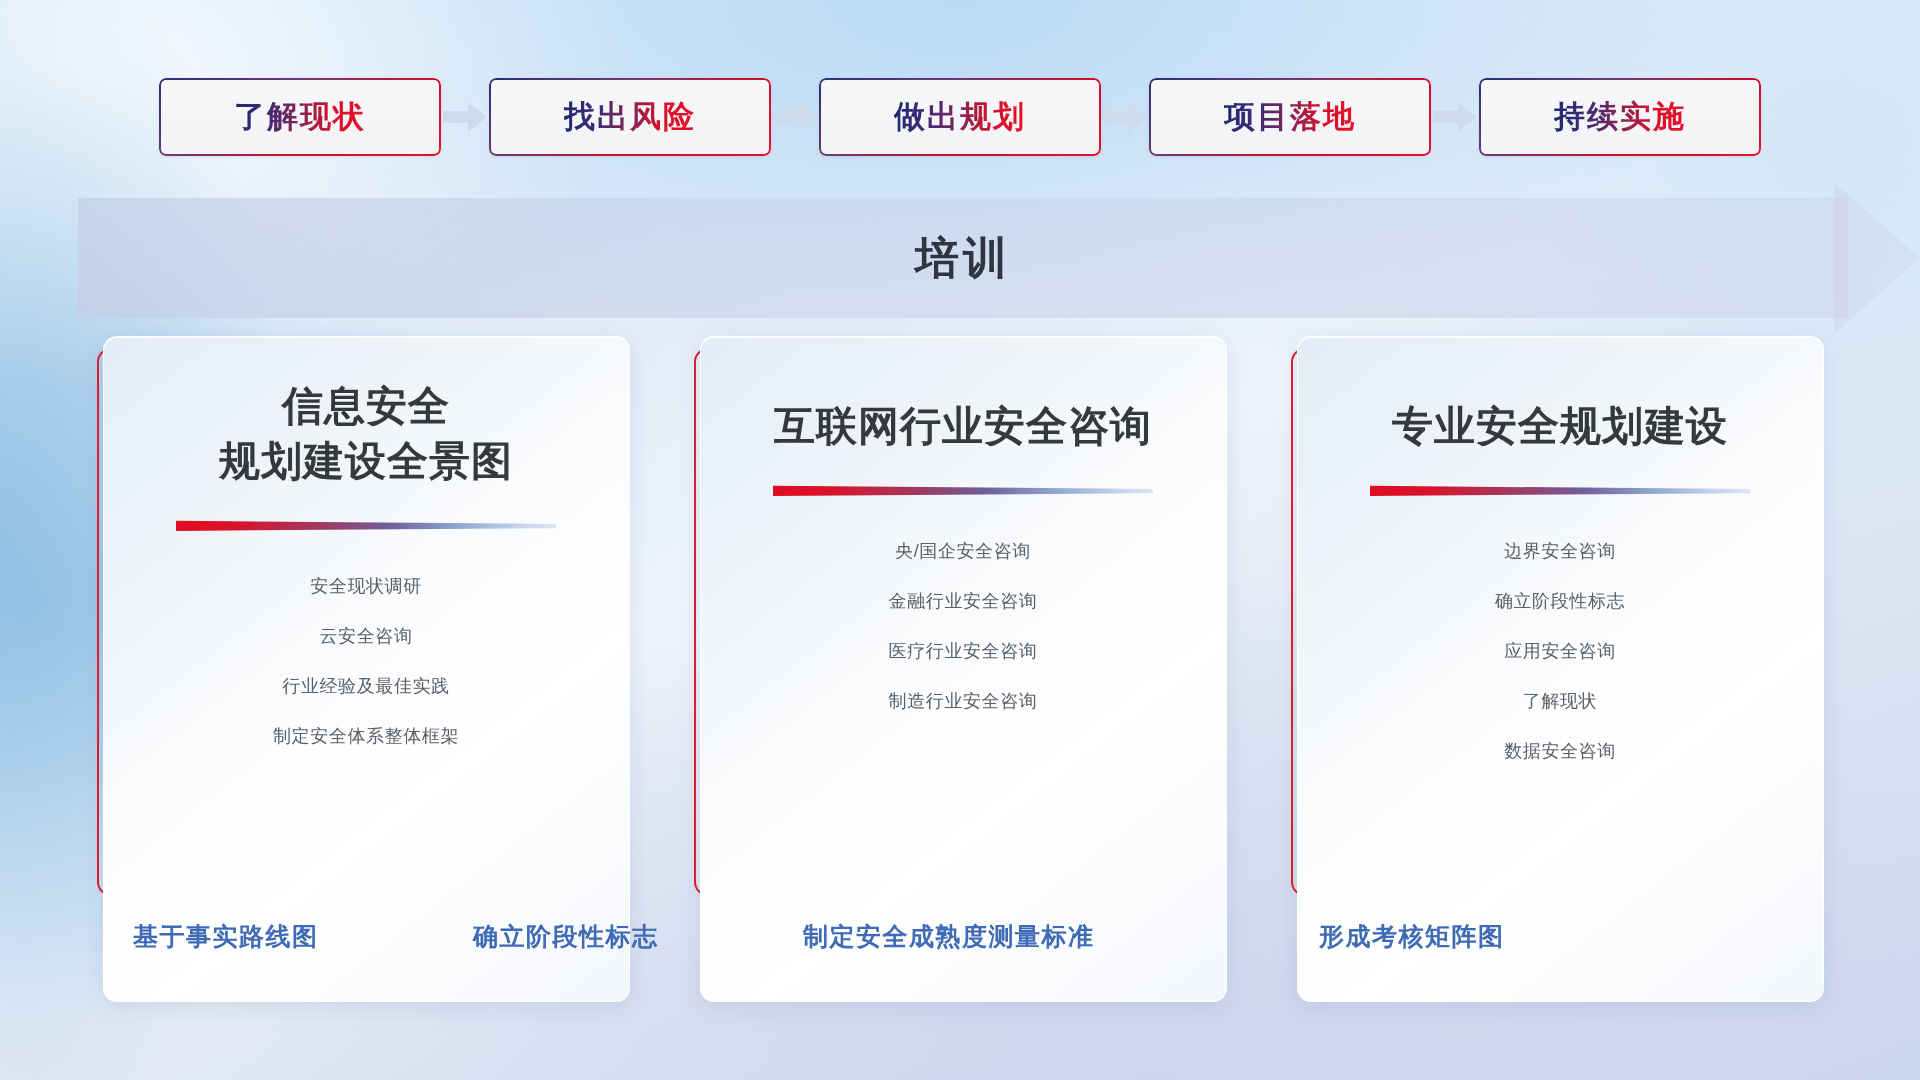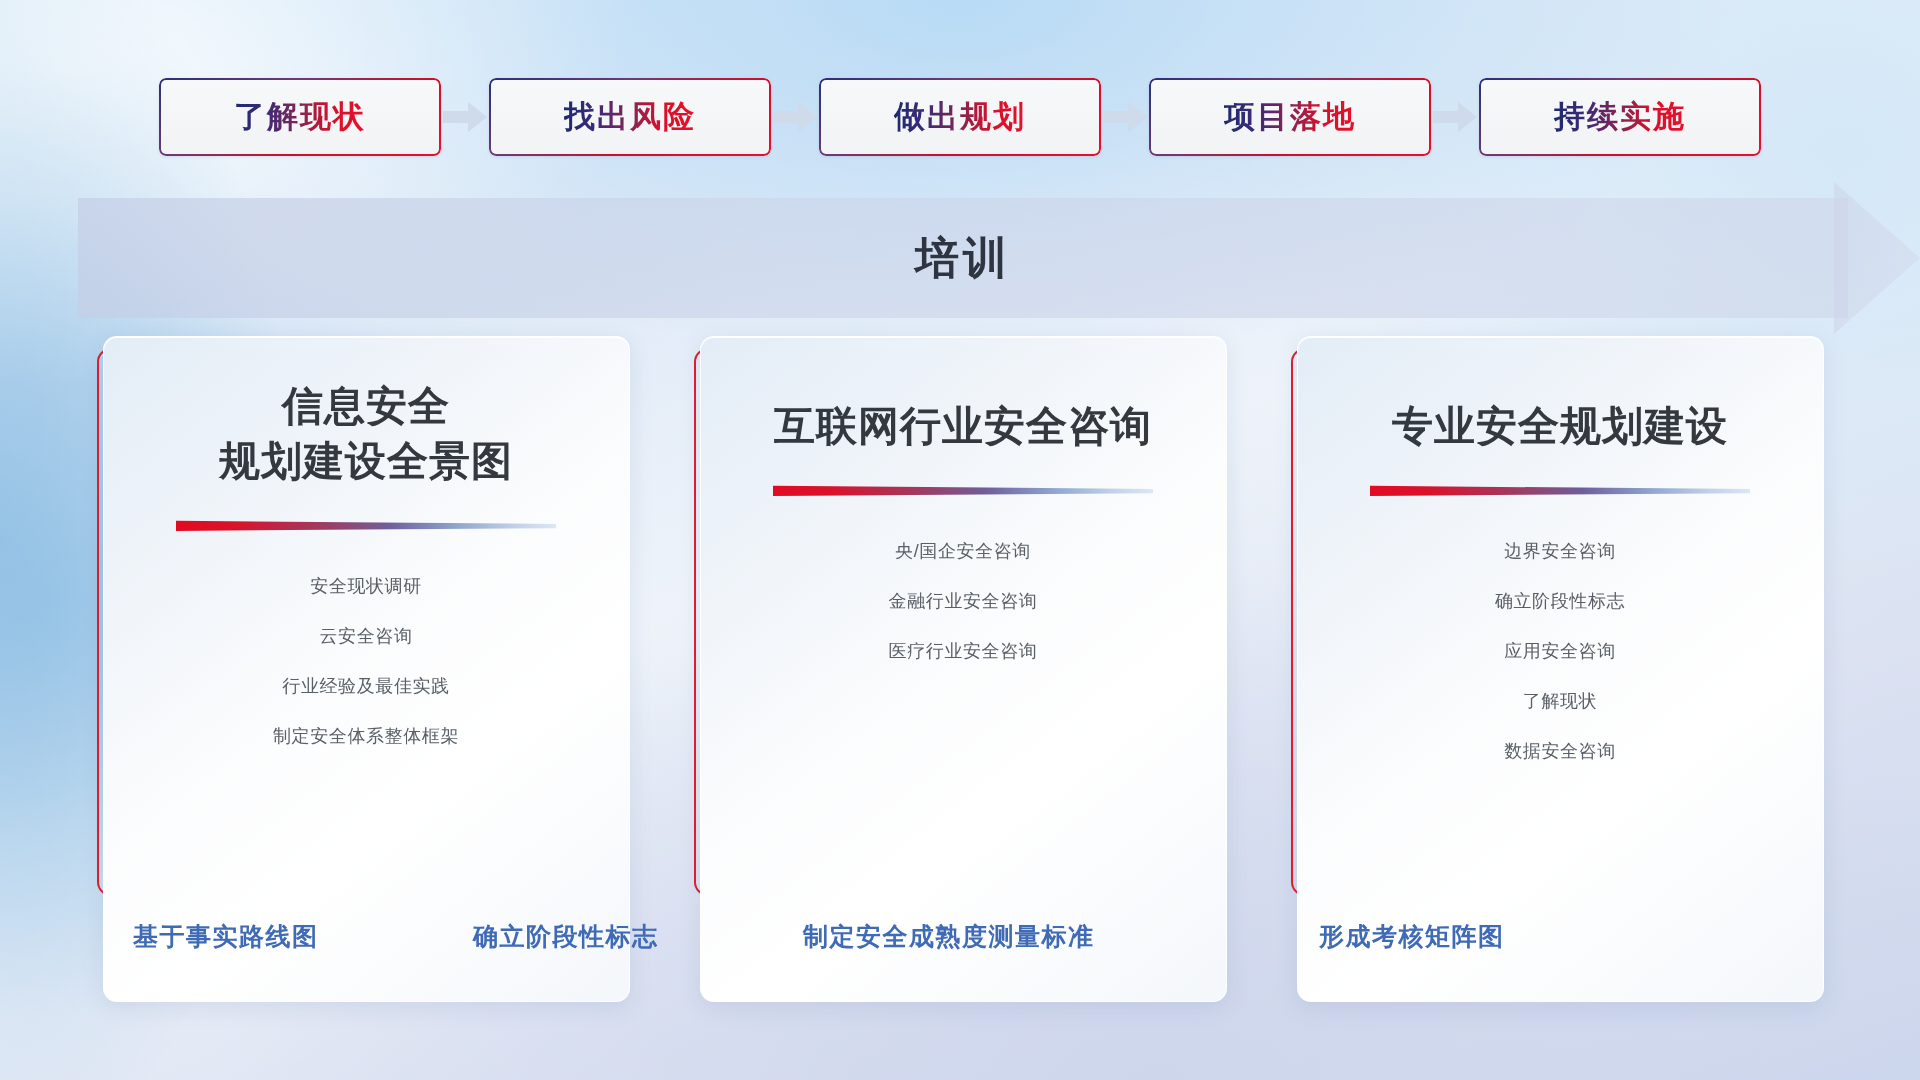--- a/index.html
+++ b/index.html
@@ -204,20 +204,21 @@
       <div class="card-outline"></div>
       <div class="card">
         <div class="card-title one-line">互联网行业安全咨询</div>
         <div class="divider">
             <i></i>
           </div>
         <ul class="card-list">
           <li>央/国企安全咨询</li>
           <li>金融行业安全咨询</li>
           <li>医疗行业安全咨询</li>
+          <li>制造行业安全咨询</li>
         </ul>
       </div>
     </div>
 
     <div class="card-wrap">
       <div class="card-outline"></div>
       <div class="card">
         <div class="card-title one-line">专业安全规划建设</div>
         <div class="divider">
             <i></i>

